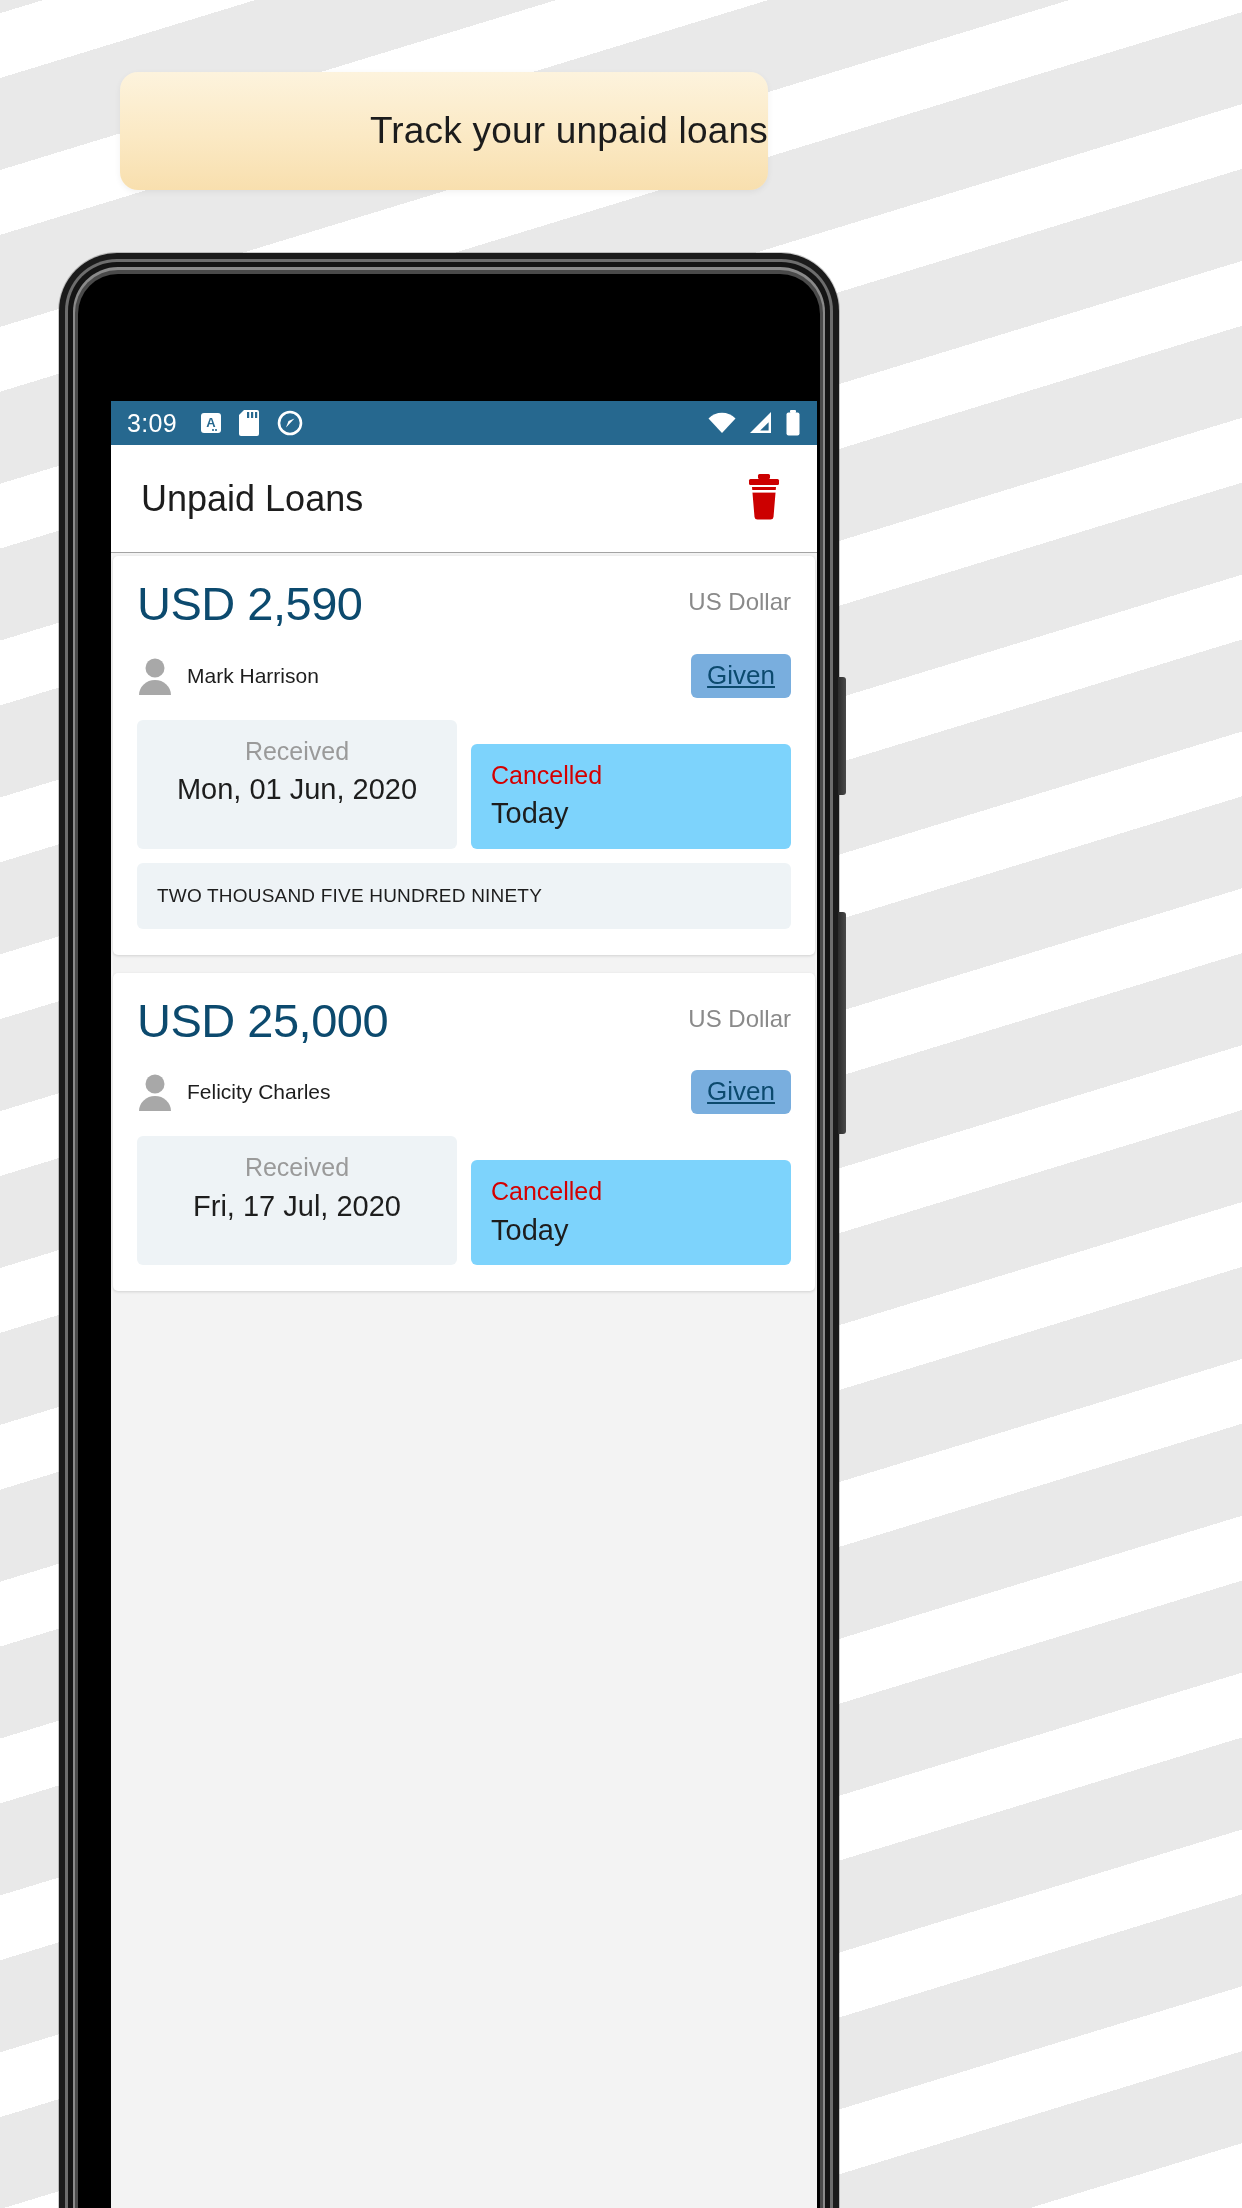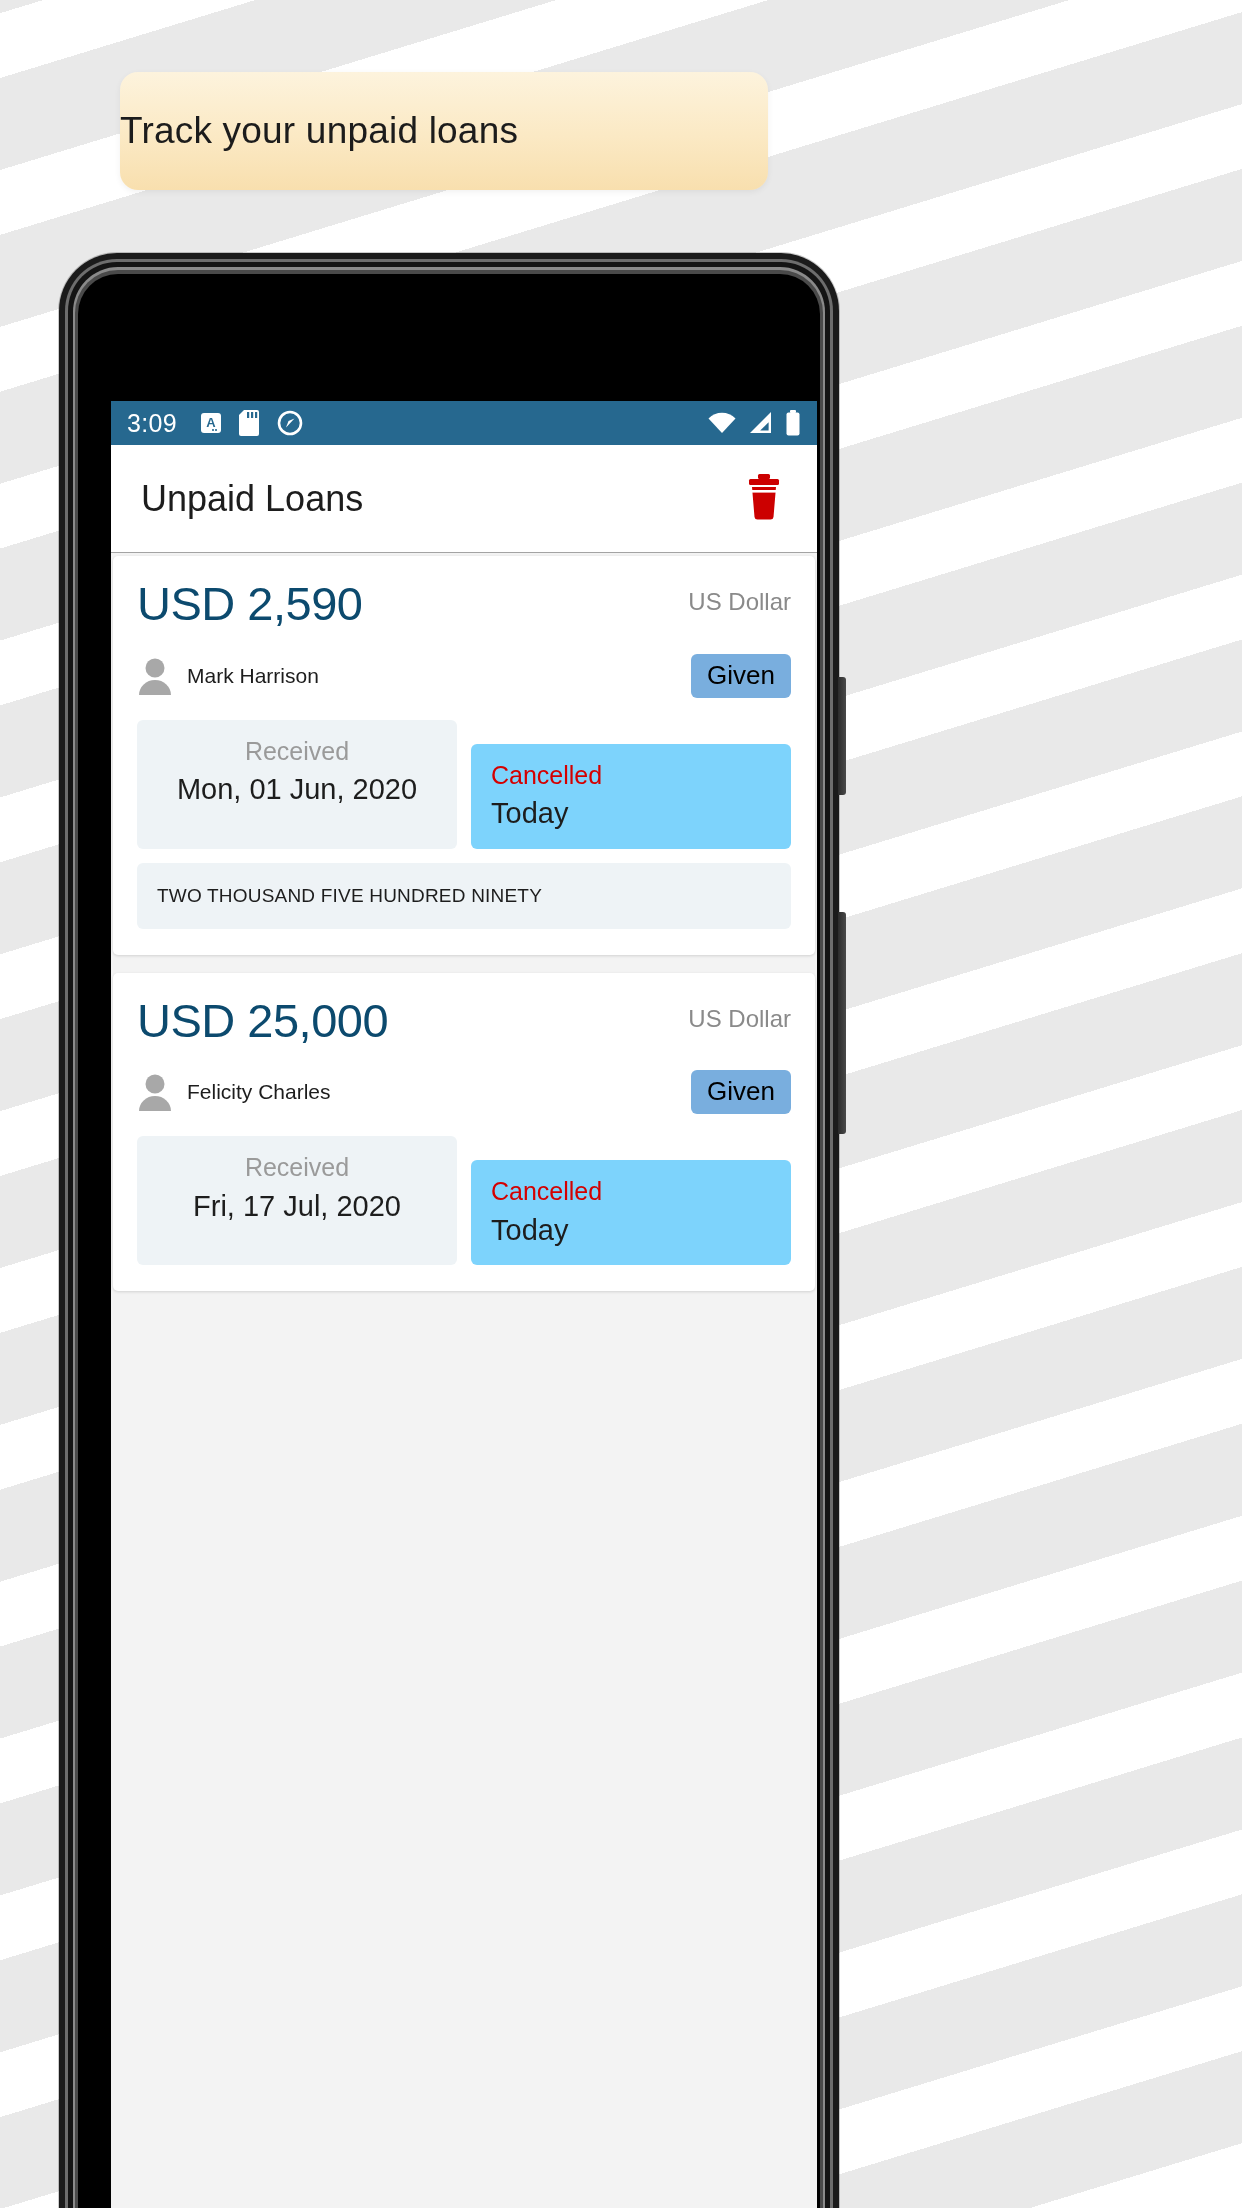--- a/index.html
+++ b/index.html
@@ -33,21 +33,21 @@
   #banner {
     position: absolute;
     left: 120px;
     top: 72px;
     width: 648px;
     height: 118px;
     border-radius: 18px;
     background: linear-gradient(180deg, #fdf3dd 0%, #fbe9c4 55%, #f8dfae 100%);
     display: flex;
     align-items: center;
-    justify-content: flex-start;
+    justify-content: flex-end;
     box-shadow: 0 2px 6px rgba(0,0,0,0.06);
   }
   #banner-text {
     font-size: 37px;
     color: #1c1c1c;
     letter-spacing: 0.2px;
     font-weight: 400;
   }
 
   
@@ -211,25 +211,26 @@
     justify-content: space-between;
   }
   .person-left { display: flex; align-items: center; }
   .person-icon { margin-right: 14px; display:flex; }
   .person-name {
     font-size: 21px;
     color: #1d1d1d;
   }
   .status-chip {
     background: #79aede;
-    color: #000000;
+    color: #0c4a6e;
     font-size: 26px;
     padding: 8px 16px 10px 16px;
     border-radius: 6px;
     line-height: 1;
+    text-decoration: underline;
   }
   .dates-row {
     display: flex;
     gap: 14px;
     margin-top: 22px;
   }
   .date-box {
     flex: 1;
     border-radius: 6px;
     padding: 16px 20px 18px 20px;

